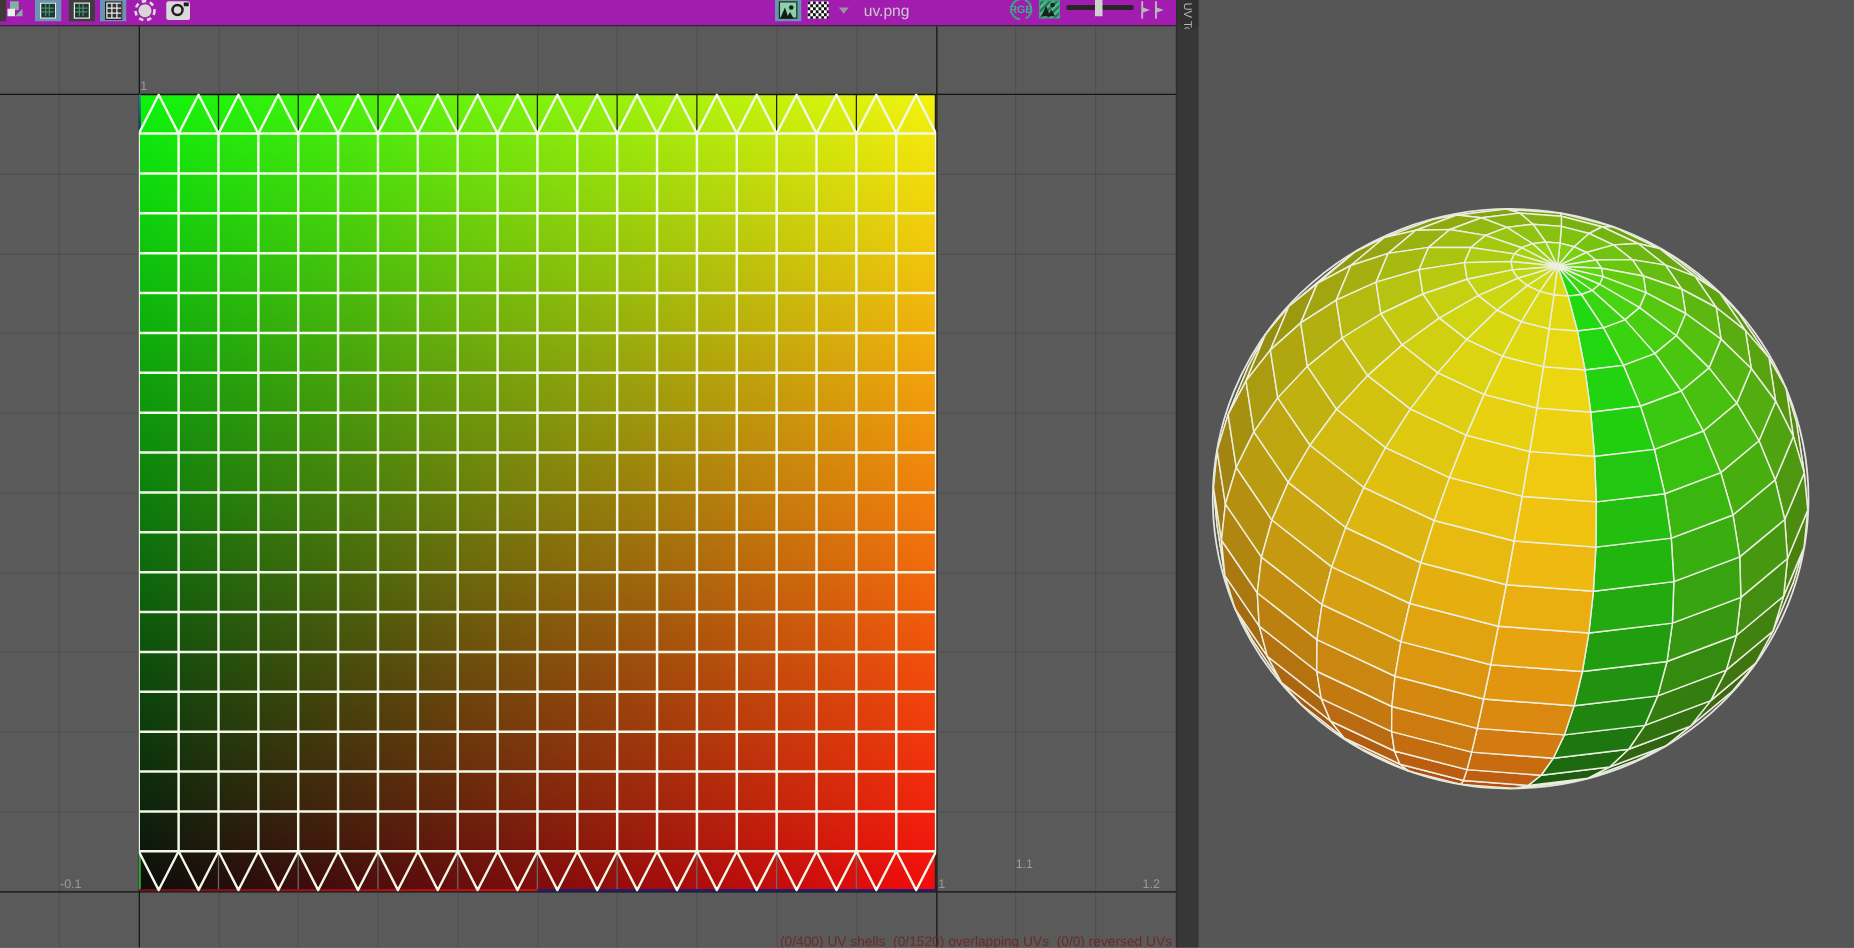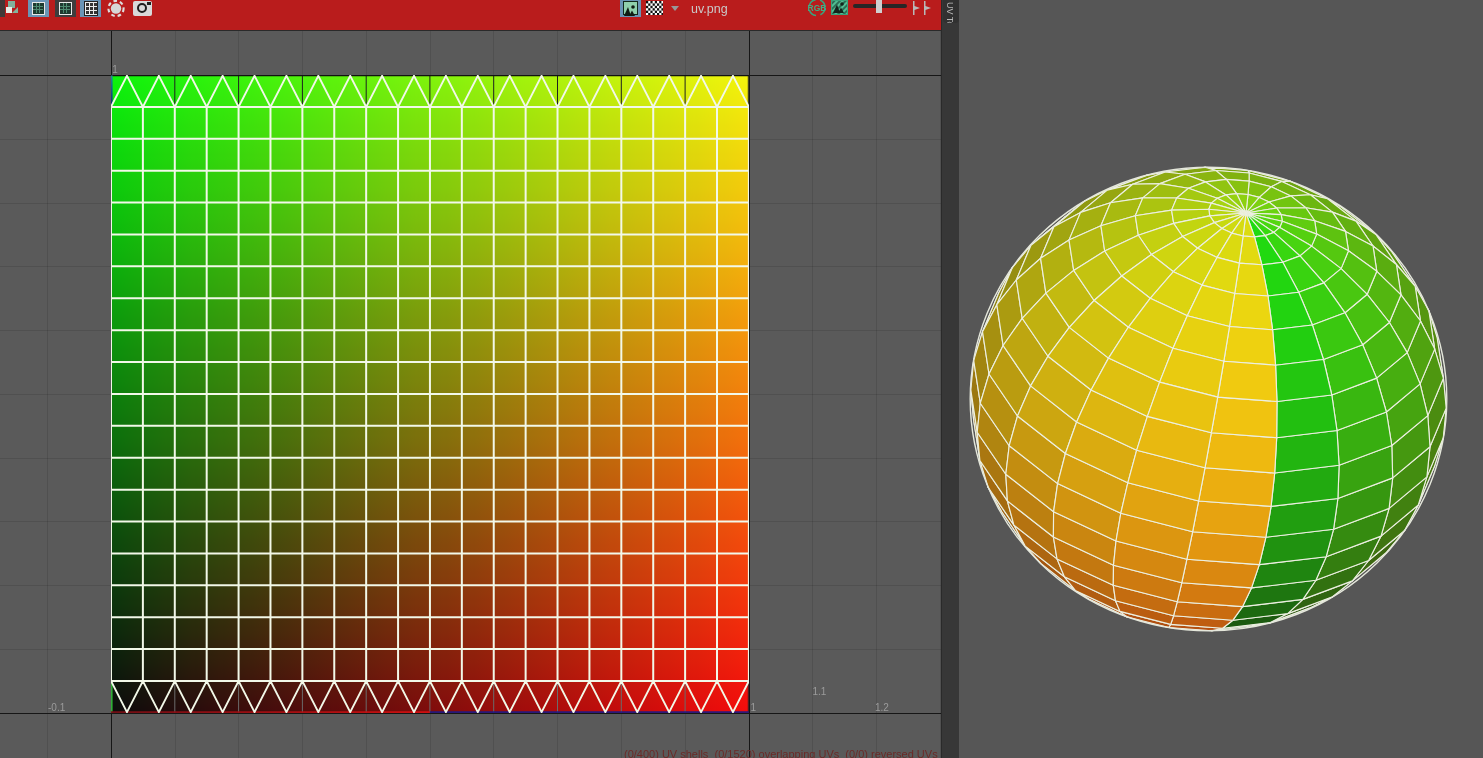--- a/index.html
+++ b/index.html
@@ -123,22 +123,22 @@
         <line x1="606.00" y1="31.89" x2="606.00" y2="606.00"></line>
         <line x1="637.90" y1="31.89" x2="637.90" y2="606.00"></line>
       </g>
       <polyline points="0.00,31.89 15.95,0.8 31.89,31.89 47.84,0.8 63.79,31.89 79.74,0.8 95.69,31.89 111.63,0.8 127.58,31.89 143.53,0.8 159.47,31.89 175.42,0.8 191.37,31.89 207.32,0.8 223.26,31.89 239.21,0.8 255.16,31.89 271.11,0.8 287.06,31.89 303.00,0.8 318.95,31.89 334.90,0.8 350.84,31.89 366.79,0.8 382.74,31.89 398.69,0.8 414.63,31.89 430.58,0.8 446.53,31.89 462.48,0.8 478.43,31.89 494.37,0.8 510.32,31.89 526.27,0.8 542.22,31.89 558.16,0.8 574.11,31.89 590.06,0.8 606.00,31.89 621.95,0.8 637.9,31.89" fill="none" stroke="#f2f8e8" stroke-width="1.9"></polyline>
       <polyline points="0.00,606.00 15.95,637.10 31.89,606.00 47.84,637.10 63.79,606.00 79.74,637.10 95.69,606.00 111.63,637.10 127.58,606.00 143.53,637.10 159.47,606.00 175.42,637.10 191.37,606.00 207.32,637.10 223.26,606.00 239.21,637.10 255.16,606.00 271.11,637.10 287.06,606.00 303.00,637.10 318.95,606.00 334.90,637.10 350.84,606.00 366.79,637.10 382.74,606.00 398.69,637.10 414.63,606.00 430.58,637.10 446.53,606.00 462.48,637.10 478.43,606.00 494.37,637.10 510.32,606.00 526.27,637.10 542.22,606.00 558.16,637.10 574.11,606.00 590.06,637.10 606.00,606.00 621.95,637.10 637.9,606.00" fill="none" stroke="#f2f8e8" stroke-width="1.9"></polyline>
     </svg>
 <div style="position:absolute;left:112.3px;top:63.5px;font:10px 'Liberation Sans',sans-serif;color:#9b9b9b">1</div>
     <div style="position:absolute;left:48.0px;top:701.5px;font:10px 'Liberation Sans',sans-serif;color:#9b9b9b">-0.1</div>
     <div style="position:absolute;left:750.5px;top:701.5px;font:10px 'Liberation Sans',sans-serif;color:#9b9b9b">1</div>
     <div style="position:absolute;left:812.5px;top:686px;font:10px 'Liberation Sans',sans-serif;color:#9b9b9b">1.1</div>
-    <div style="position:absolute;left:875px;top:701.5px;font:10px 'Liberation Sans',sans-serif;color:#9b9b9b">1.2</div>
-<div style="position:absolute;left:0;top:0;width:941px;height:31px;background:#b91c1c;border-bottom:1px solid #2a2a2a;box-sizing:border-box">
+    <div style="position:absolute;left:914px;top:701.5px;font:10px 'Liberation Sans',sans-serif;color:#9b9b9b">1.2</div>
+<div style="position:absolute;left:0;top:0;width:941px;height:21px;background:#a21caf;border-bottom:1px solid #2a2a2a;box-sizing:border-box">
       <div style="position:absolute;left:0;top:0;width:5px;height:17px;background:#403837"></div>
       <div style="position:absolute;left:8px;top:1px;width:7px;height:7px;background:#82b29c"></div>
       <div style="position:absolute;left:6px;top:7px;width:6px;height:6px;background:#e9efe9"></div>
       <div style="position:absolute;left:12px;top:7px;width:0;height:0;border-left:6px solid transparent;border-bottom:6px solid #82b29c"></div>
       <div style="position:absolute;left:28px;top:0;width:21px;height:17px;background:#6a94b5">
         <div style="position:absolute;left:4px;top:2px;width:13px;height:13px;border:1.5px solid #e8e8e8;background:#1e3a30;box-sizing:border-box">
           <div style="position:absolute;left:2.8px;top:0;width:1px;height:10px;background:#4e8a70"></div>
           <div style="position:absolute;left:6.2px;top:0;width:1px;height:10px;background:#4e8a70"></div>
           <div style="position:absolute;left:0;top:2.8px;width:10px;height:1px;background:#4e8a70"></div>
           <div style="position:absolute;left:0;top:6.2px;width:10px;height:1px;background:#4e8a70"></div>

